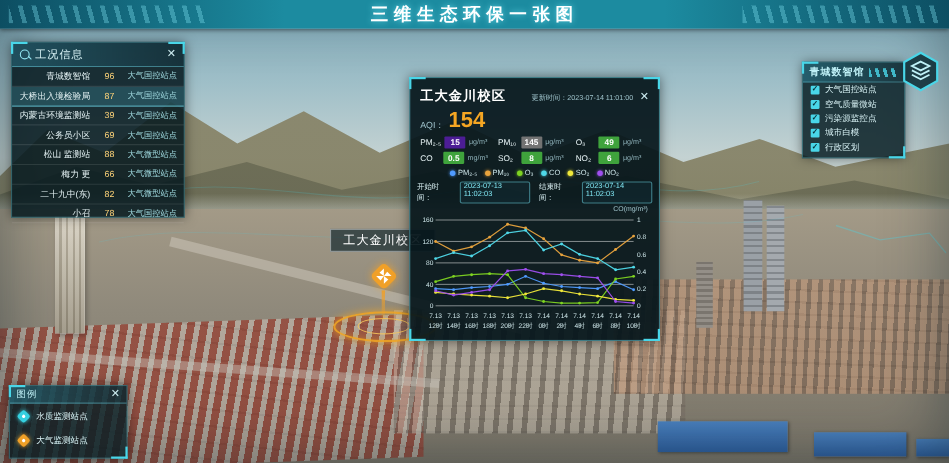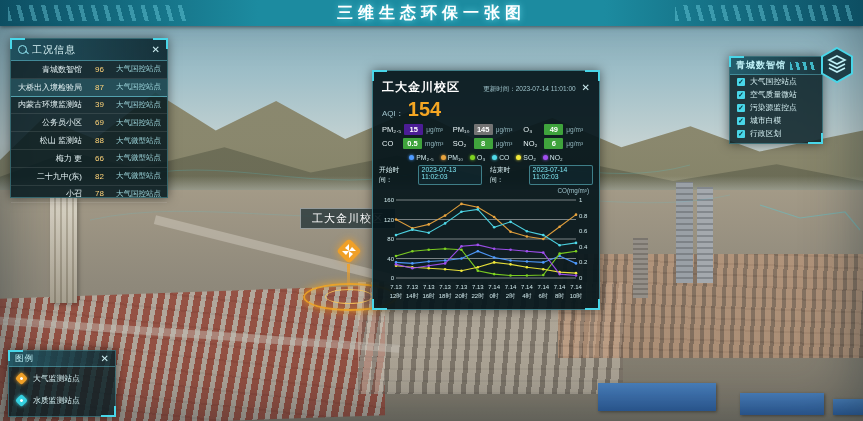--- a/index.html
+++ b/index.html
@@ -474,23 +474,23 @@
 
   <div class="panel legend-panel">
     <span class="corner c-tl"></span>
       <span class="corner c-br"></span>
     <div class="lg-head">
       <span class="lg-title">图例</span>
       <span class="x-btn">✕</span>
     </div>
     <div>
         <div class="lg-item">
+          <span class="dmark" style="background:#35d0e0;color:#35d0e0"></span>
+          <span>水质监测站点</span>
+        </div>
+        <div class="lg-item">
           <span class="dmark" style="background:#f0a028;color:#f0a028"></span>
           <span>大气监测站点</span>
         </div>
-        <div class="lg-item">
-          <span class="dmark" style="background:#35d0e0;color:#35d0e0"></span>
-          <span>水质监测站点</span>
-        </div>
       </div>
   </div>
 
 </div>
 
 </body></html>

